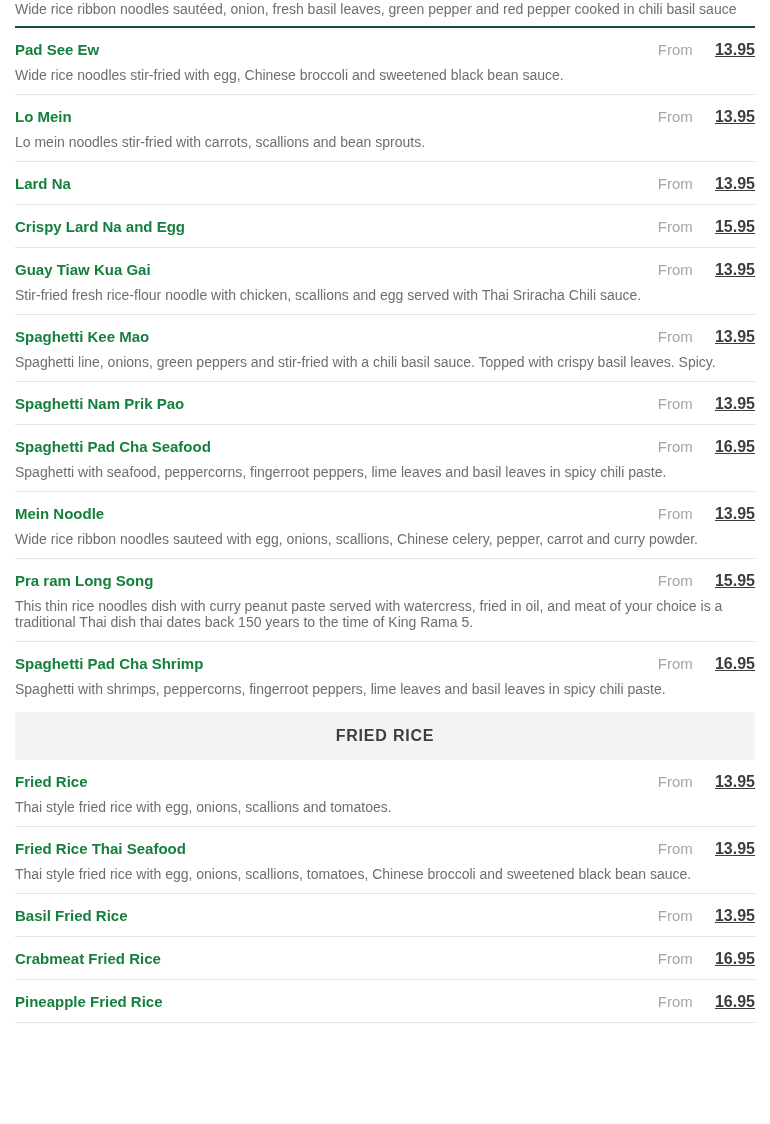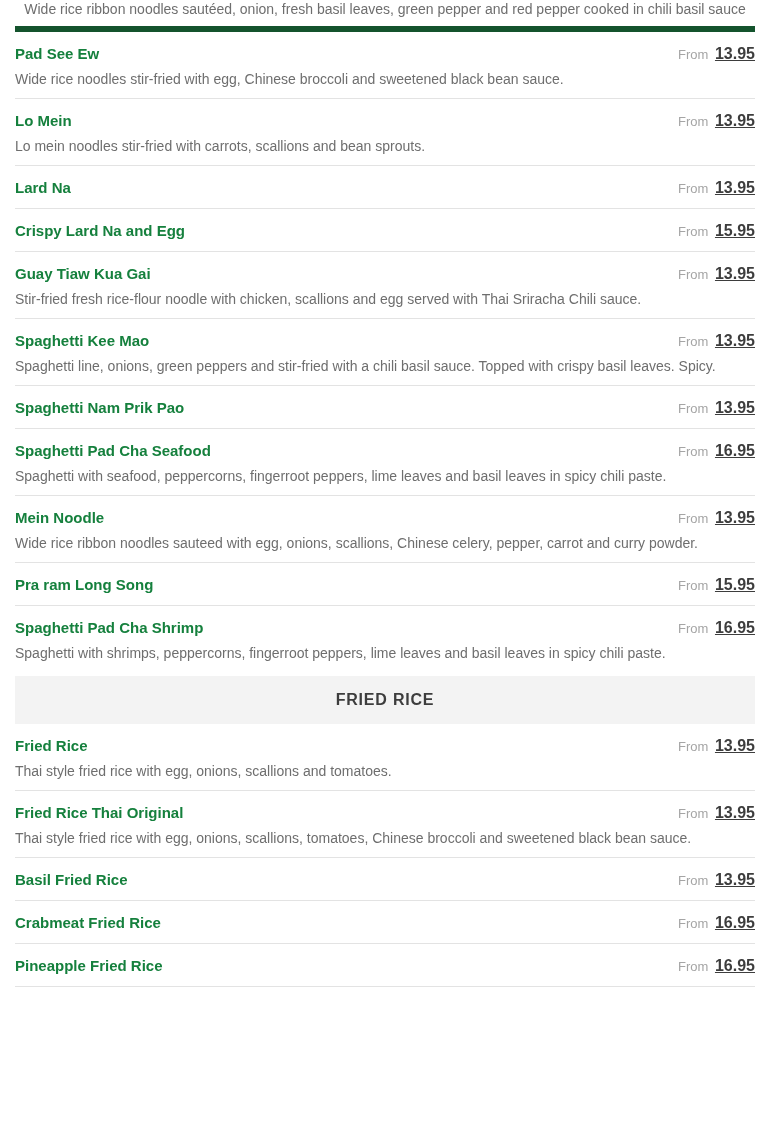--- a/index.html
+++ b/index.html
@@ -10,22 +10,21 @@
     overflow: hidden;
     background: #ffffff;
     font-family: "Liberation Sans", sans-serif;
     -webkit-font-smoothing: antialiased;
   }
   .page { padding: 0 15px; }
 
   
   .partial-item {
     padding: 1px 0 9px;
-    border-bottom: 6px solid #14532d;
-    text-align: center;
+    border-bottom: 2px solid #14532d;
   }
   .partial-item .desc { margin-top: 0; white-space: nowrap; overflow: hidden; }
 
   .menu-item {
     padding: 13px 0 11px;
     border-bottom: 1px solid #e3e3e3;
     cursor: pointer;
   }
   .items-group.before-header .menu-item:last-child { border-bottom: 0; }
 
@@ -36,23 +35,23 @@
   }
   .item-title {
     margin: 0;
     font-size: 15px;
     line-height: 15px;
     font-weight: 700;
     color: #15803d;
   }
   .item-price { flex-shrink: 0; margin-left: 12px; white-space: nowrap; }
   .from {
-    font-size: 13px;
+    font-size: 15px;
     color: #a5a5a5;
-    margin-right: 3px;
+    margin-right: 18px;
   }
   .price {
     font-size: 16px;
     font-weight: 700;
     color: #3d3d3d;
     text-decoration: underline;
   }
   .desc {
     margin: 8px 0 0;
     font-size: 14px;
@@ -174,20 +173,21 @@
     <p class="desc">Wide rice ribbon noodles sauteed with egg, onions, scallions, Chinese celery, pepper, carrot and curry powder.</p>
   </div>
 
   <div class="menu-item">
     <div class="item-head">
       <h4 class="item-title">Pra ram Long Song</h4>
       <div class="item-price">
         <span class="from">From </span><span class="price">15.95</span>
       </div>
     </div>
+    <p class="desc">This thin rice noodles dish with curry peanut paste served with watercress, fried in oil, and meat of your choice is a traditional Thai dish thai dates back 150 years to the time of King Rama 5.</p>
   </div>
 
   <div class="menu-item">
     <div class="item-head">
       <h4 class="item-title">Spaghetti Pad Cha Shrimp</h4>
       <div class="item-price">
         <span class="from">From </span><span class="price">16.95</span>
       </div>
     </div>
     <p class="desc">Spaghetti with shrimps, peppercorns, fingerroot peppers, lime leaves and basil leaves in spicy chili paste.</p>
@@ -202,21 +202,21 @@
       <h4 class="item-title">Fried Rice</h4>
       <div class="item-price">
         <span class="from">From </span><span class="price">13.95</span>
       </div>
     </div>
     <p class="desc">Thai style fried rice with egg, onions, scallions and tomatoes.</p>
   </div>
 
   <div class="menu-item">
     <div class="item-head">
-      <h4 class="item-title">Fried Rice Thai Original</h4>
+      <h4 class="item-title">Fried Rice Thai Seafood</h4>
       <div class="item-price">
         <span class="from">From </span><span class="price">13.95</span>
       </div>
     </div>
     <p class="desc">Thai style fried rice with egg, onions, scallions, tomatoes, Chinese broccoli and sweetened black bean sauce.</p>
   </div>
 
   <div class="menu-item">
     <div class="item-head">
       <h4 class="item-title">Basil Fried Rice</h4>

